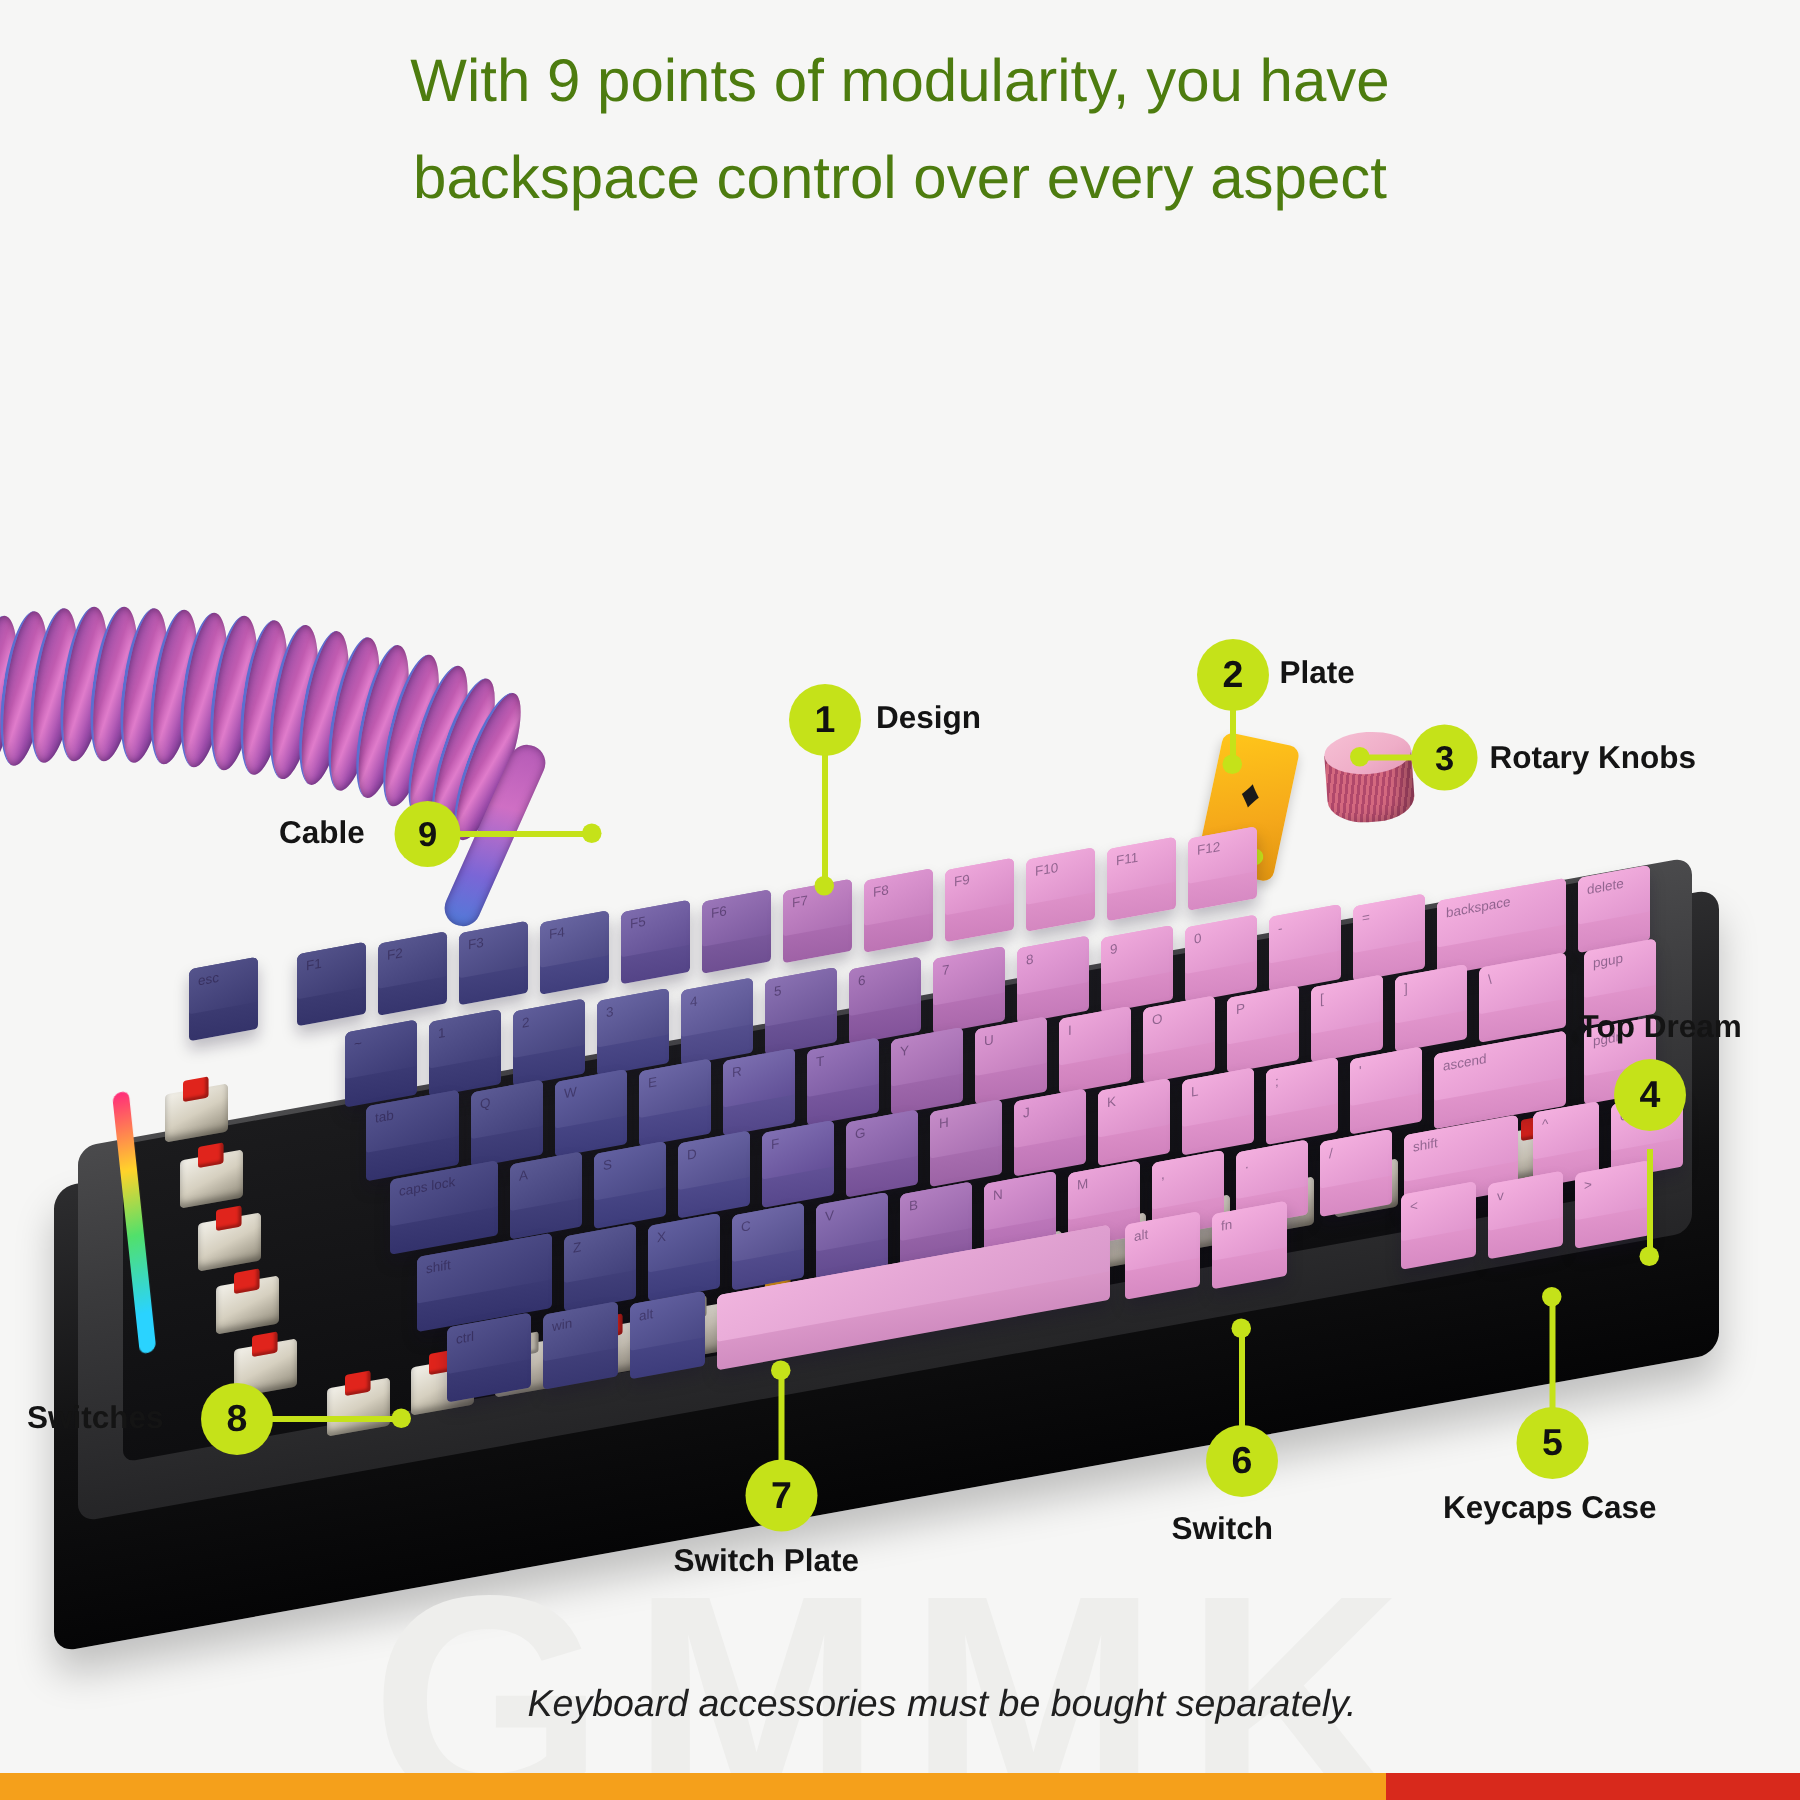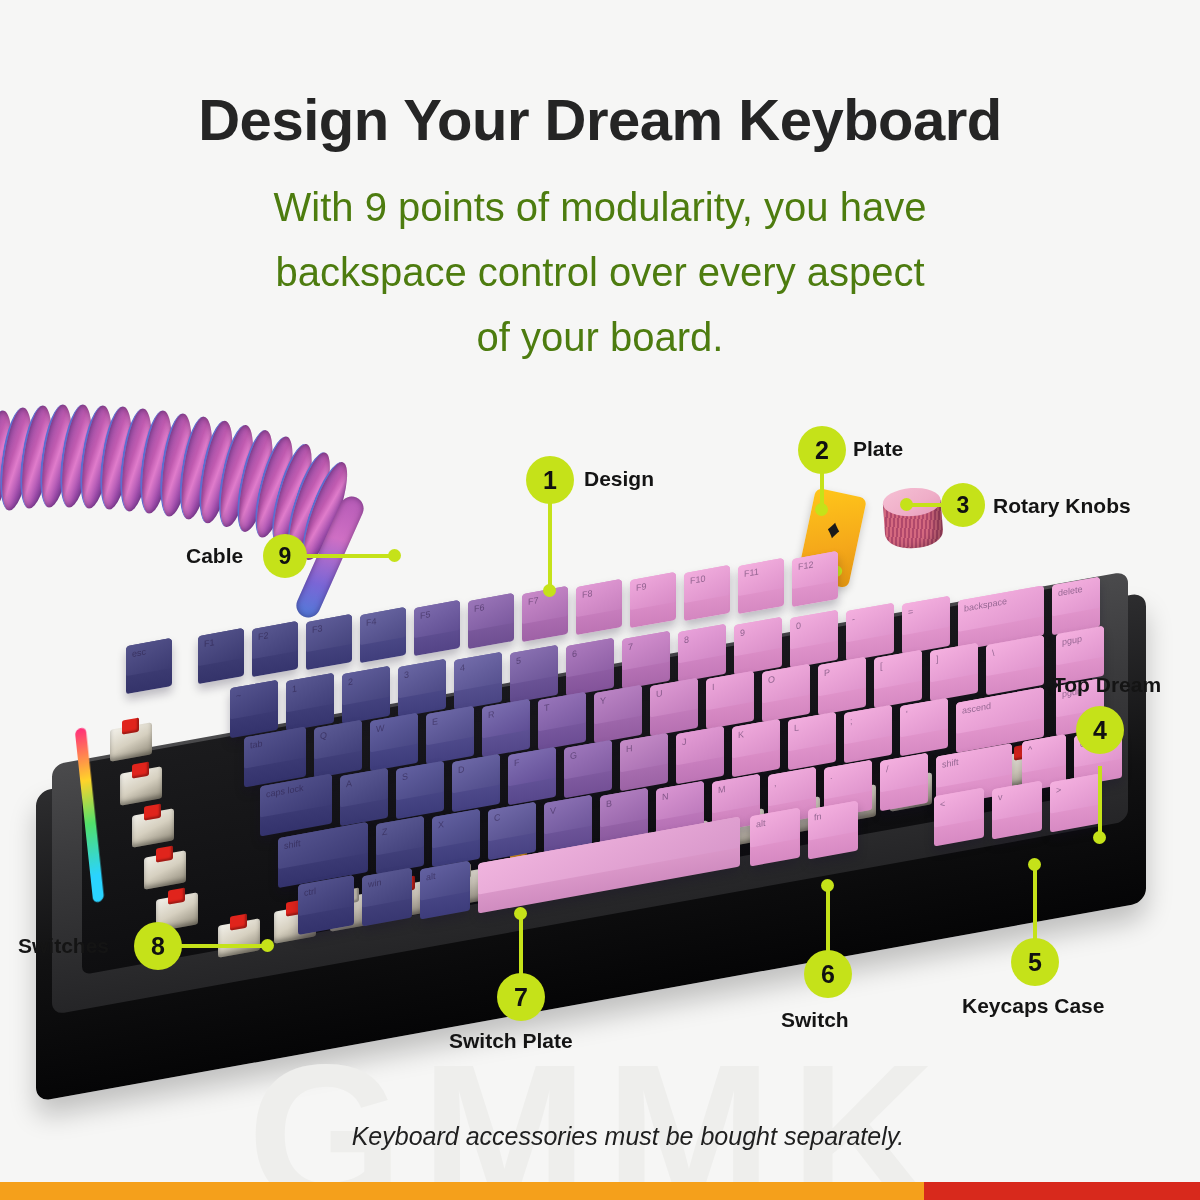--- a/index.html
+++ b/index.html
@@ -255,25 +255,23 @@
     white-space: nowrap;
     z-index: 5;
   }
 </style>
 </head>
 <body>
 
 <div id="page">
 
   <div class="header">
-    <h1 class="title">Design Your Dream Keyboard</h1>
     <div class="subtitle">
       <span>With 9 points of modularity, you have</span>
       <span>backspace control over every aspect</span>
-      <span>of your board.</span>
     </div>
   </div>
 
   <div class="scene">
 
     <div class="cable-wrap">
       <div class="coil" style="left:0px;  top:6px;  transform:rotate(8deg);"></div>
       <div class="coil" style="left:20px; top:3px;  transform:rotate(8deg);"></div>
       <div class="coil" style="left:40px; top:1px;  transform:rotate(8deg);"></div>
       <div class="coil" style="left:60px; top:0px;  transform:rotate(8deg);"></div>

